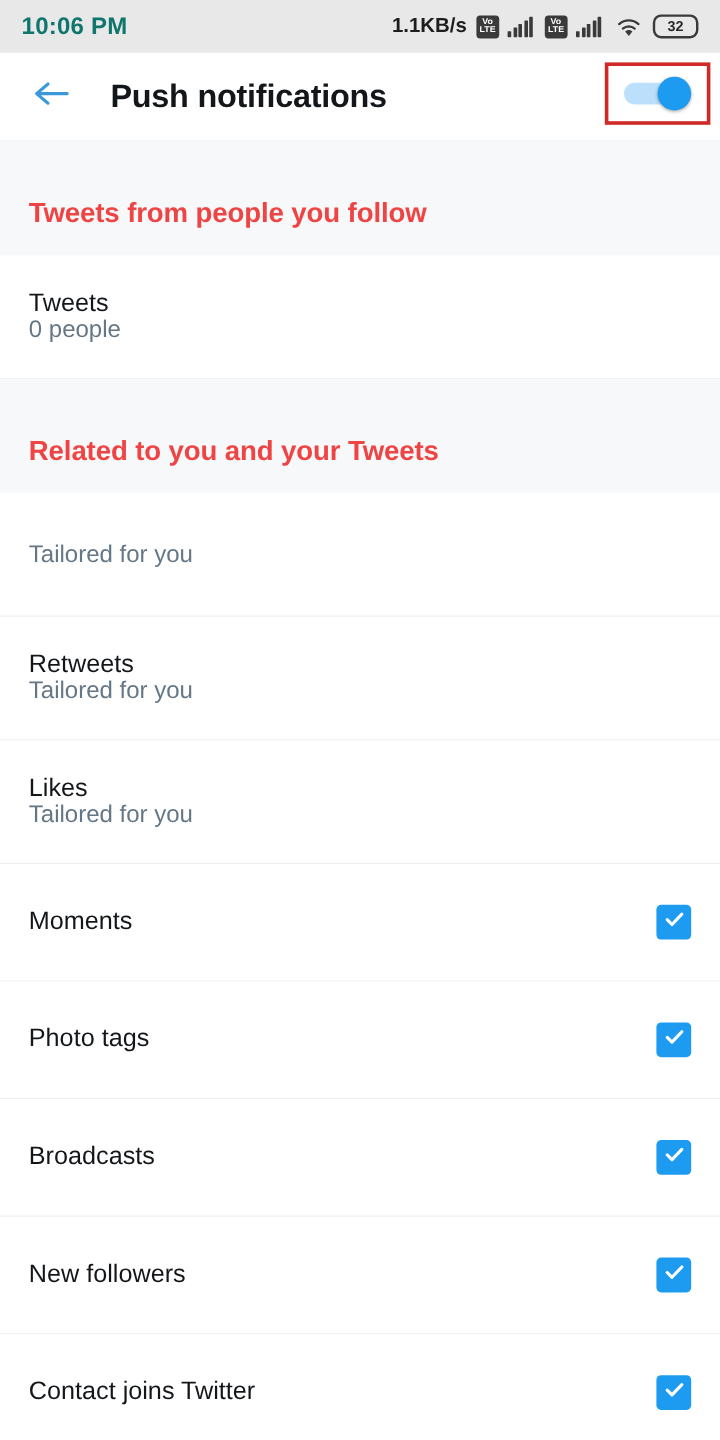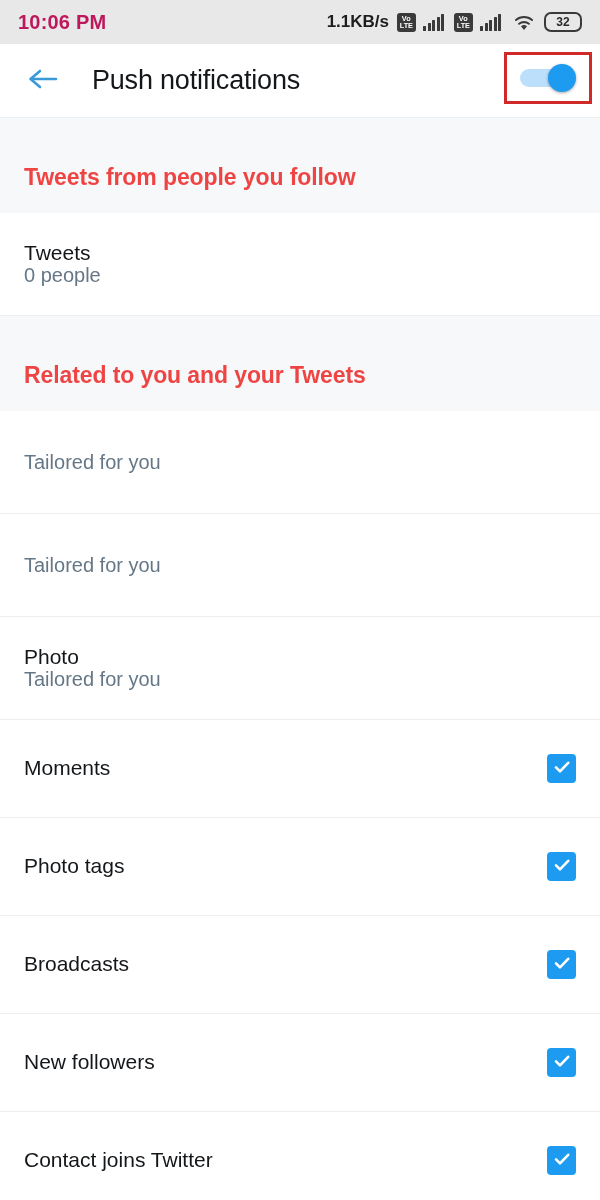--- a/index.html
+++ b/index.html
@@ -11,21 +11,21 @@
     overflow:hidden;
   }
   #screen { position:relative; width:600px; height:1200px; background:#ffffff; }
 
   
   .statusbar{
     height:44px; background:#e8e8e8;
     display:flex; align-items:center; justify-content:space-between;
     padding:0 18px;
   }
-  .status-time{ font-size:20px; font-weight:bold; color:#be185d; letter-spacing:.2px;}
+  .status-time{ font-size:20px; font-weight:bold; color:#0f766e; letter-spacing:.2px;}
   .status-right{ display:flex; align-items:center; gap:7px;}
   .net-speed{ font-size:17px; font-weight:bold; color:#1d1d1d; margin-right:1px;}
   .volte{
     width:19px;height:19px;background:#3a3a3a;border-radius:3px;
     color:#fff;display:flex;flex-direction:column;align-items:center;justify-content:center;
     line-height:7px;
   }
   .volte i{ font-style:normal; font-size:7px; font-weight:bold; transform:scaleX(1.05);}
   .bars{ display:flex; align-items:flex-end; gap:1.5px; height:17px; margin-right:3px;}
   .bars span{ width:3px; background:#3a3a3a; border-radius:.5px;}
@@ -43,21 +43,21 @@
 
   
   .appbar{
     height:74px; background:#ffffff;
     display:flex; align-items:center; position:relative;
     border-bottom:1px solid #eceff1;
   }
   .back-btn{ width:62px; height:62px; margin-left:12px;
     display:flex;align-items:center;justify-content:center; cursor:pointer;}
   .appbar-title{
-    font-size:27px; font-weight:normal; color:#14171a;
+    font-size:27px; font-weight:bold; color:#14171a;
     letter-spacing:-.2px; margin-left:18px;
   }
   .toggle-wrap{
     position:absolute; right:8px; top:8px;
     border:3px solid #cf2a27; padding:11px 13px; background:#fff;
     display:flex; align-items:center; cursor:pointer;
   }
   .switch{ position:relative; width:56px; height:24px; }
   .switch .track{
     position:absolute; left:0; top:3px; width:44px; height:18px;
@@ -170,26 +170,27 @@
       <div class="section-header">
         <h2>Related to you and your Tweets</h2>
       </div>
       <div class="row two-line">
         <div class="row-text">
           <div class="row-sub">Tailored for you</div>
         </div>
       </div>
       <div class="row two-line">
         <div class="row-text">
+          <div class="row-title">Retweets</div>
           <div class="row-sub">Tailored for you</div>
         </div>
       </div>
       <div class="row two-line">
         <div class="row-text">
-          <div class="row-title">Photo</div>
+          <div class="row-title">Likes</div>
           <div class="row-sub">Tailored for you</div>
         </div>
       </div>
       <div class="row one-line">
         <div class="row-text">
           <div class="row-title">Moments</div>
         </div>
         <div class="checkbox">
           <span><svg width="20" height="20" viewBox="0 0 20 20">
               <path d="M4 10.4 L8 14.4 L16.2 5.8" stroke="#ffffff" stroke-width="2.6" fill="none" stroke-linecap="round" stroke-linejoin="round"></path>

